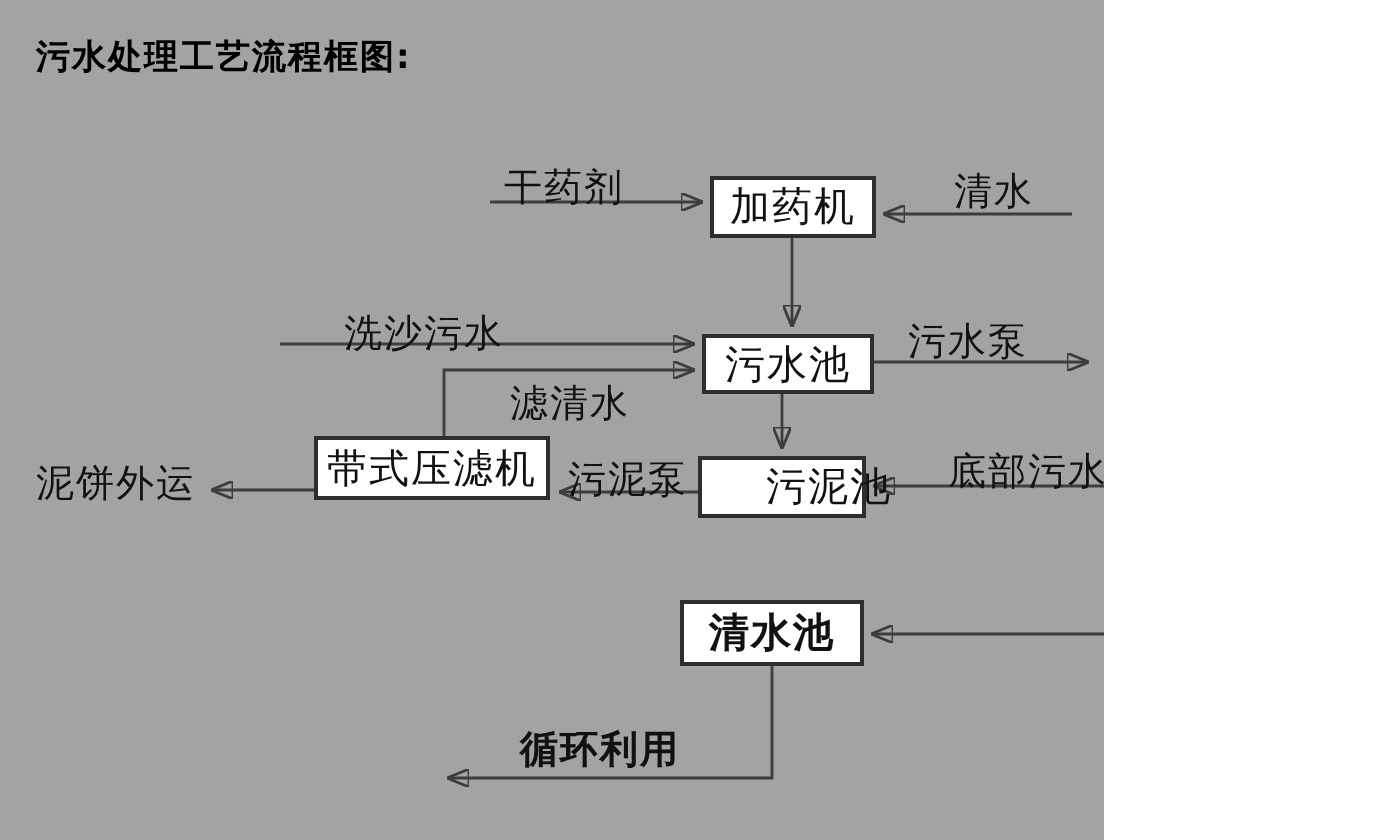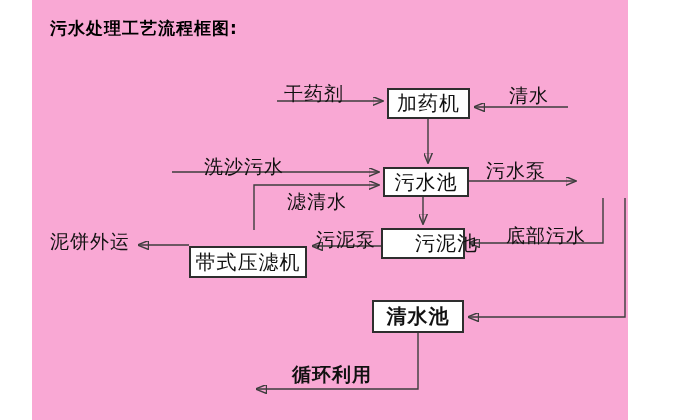--- a/index.html
+++ b/index.html
@@ -1,24 +1,23 @@
 <!DOCTYPE html>
 <html><head>
 <meta charset="utf-8">
 <style>
   * { margin: 0; padding: 0; box-sizing: border-box; }
   html, body { background: #ffffff; }
   body { font-family: "DejaVu Sans", sans-serif; }
   .canvas {
     position: relative;
-    width: 596px;
+    width: 552px;
     height: 420px;
-    background: #f9a8d4;
+    background: #a3a3a3;
     overflow: hidden;
-    margin-left: 32px;
   }
   .title {
     position: absolute;
     left: 18px;
     top: 17px;
     font-size: 17px;
     font-weight: bold;
     color: #000000;
     letter-spacing: 1px;
     white-space: nowrap;
@@ -42,21 +41,21 @@
     justify-content: center;
     font-size: 20px;
     color: #111111;
     letter-spacing: 1px;
     white-space: nowrap;
   }
   .node-dosing       { left: 355px; top: 88px;  width: 83px;  height: 31px; }
   .node-sewage-pool  { left: 351px; top: 167px; width: 86px;  height: 30px; }
   .node-tower        { left: 548px; top: 167px; width: 133px; height: 31px; }
   .node-sludge-pool  { left: 349px; top: 228px; width: 84px;  height: 31px; padding-left: 47px; }
-  .node-belt-press   { left: 157px; top: 246px; width: 118px; height: 32px; }
+  .node-belt-press   { left: 157px; top: 218px; width: 118px; height: 32px; }
   .node-clear-pool   { left: 340px; top: 300px; width: 92px;  height: 33px; font-weight: bold; }
   .flow-label {
     position: absolute;
     font-size: 19px;
     color: #111111;
     letter-spacing: 1px;
     white-space: nowrap;
   }
   .lbl-dry-chemical  { left: 252px; top: 81px;  }
   .lbl-clean-water   { left: 477px; top: 83px;  }

